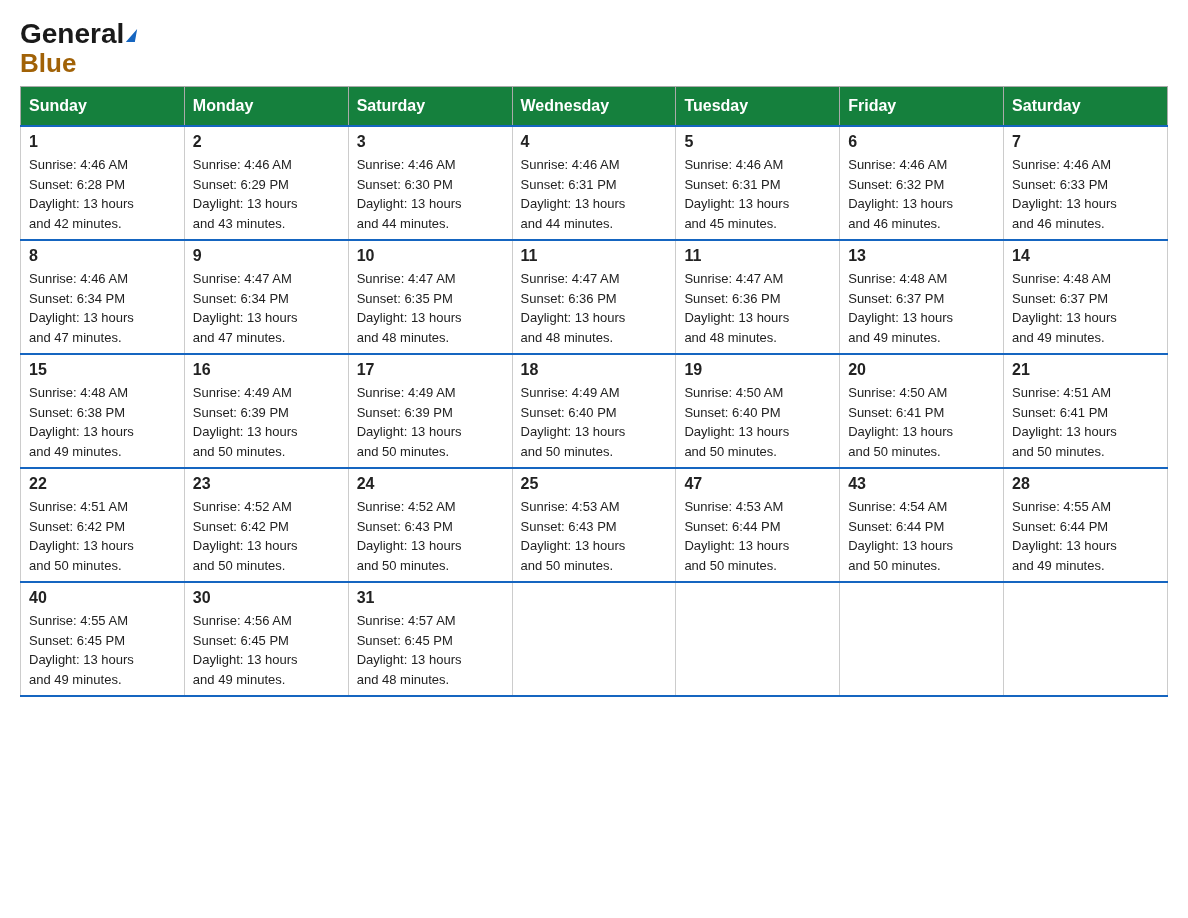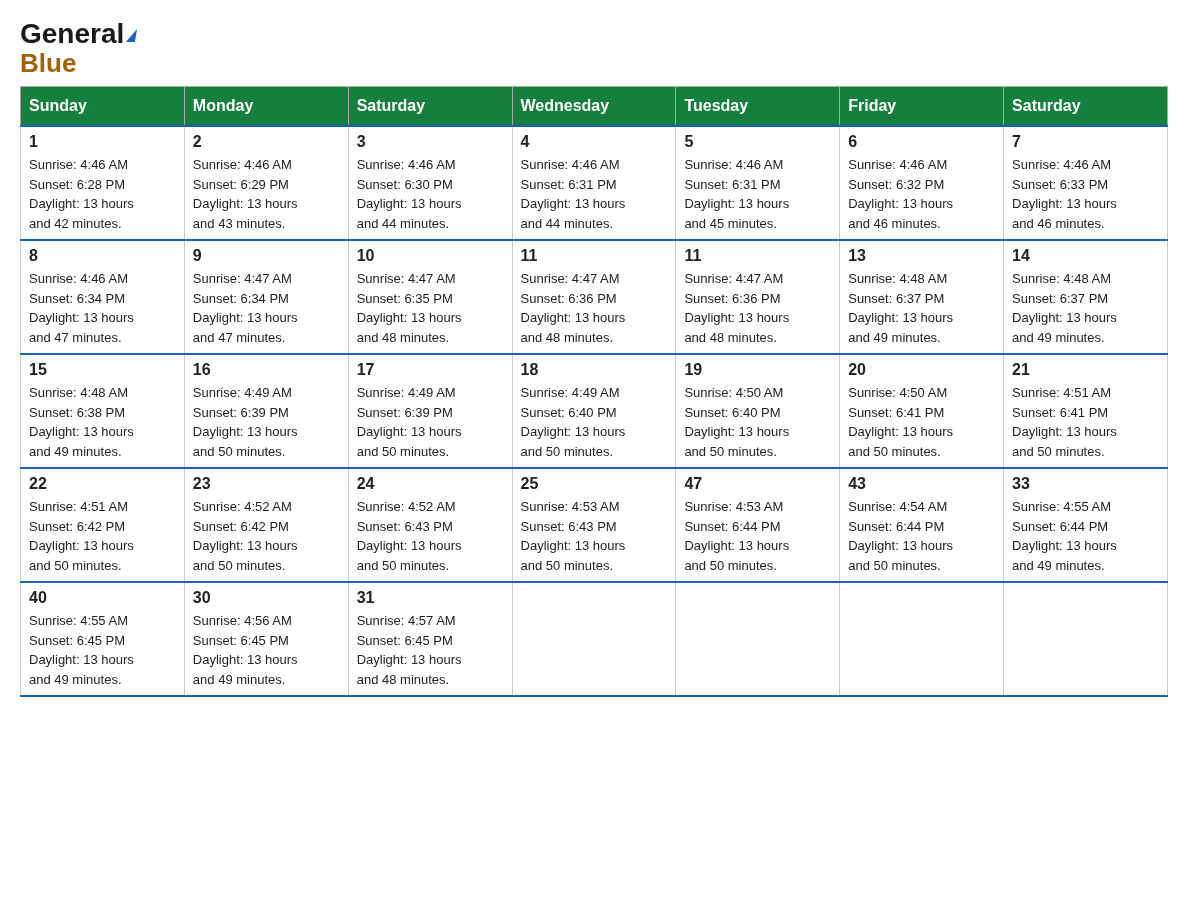--- a/index.html
+++ b/index.html
@@ -364,21 +364,21 @@
         <td>
         <span class="day-number">43</span>
         <div class="day-info">
           Sunrise: 4:54 AM<br>
           Sunset: 6:44 PM<br>
           Daylight: 13 hours<br>
           and 50 minutes.
         </div>
       </td>
         <td>
-        <span class="day-number">33</span>
+        <span class="day-number">28</span>
         <div class="day-info">
           Sunrise: 4:55 AM<br>
           Sunset: 6:44 PM<br>
           Daylight: 13 hours<br>
           and 49 minutes.
         </div>
       </td>
       </tr>
       <tr>
         <td>

